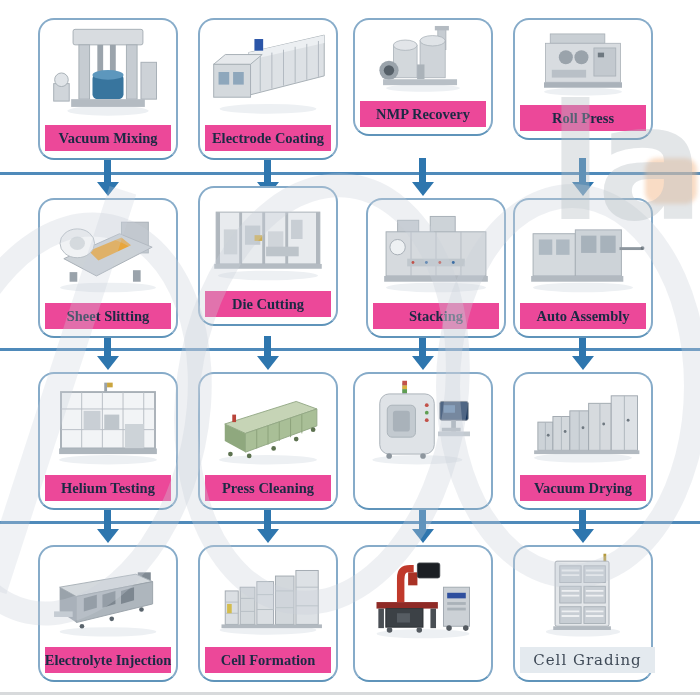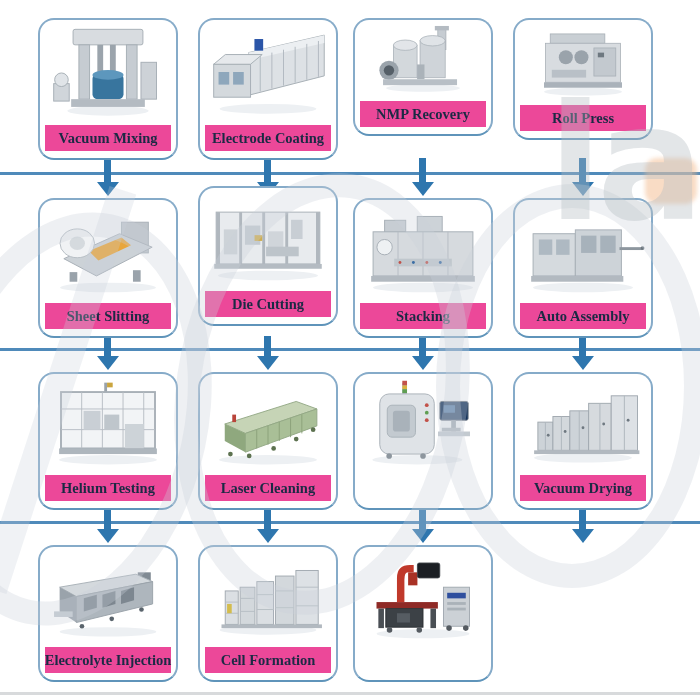--- a/index.html
+++ b/index.html
@@ -172,21 +172,21 @@
         <rect x="66" y="42" width="16" height="24" fill="#d0d5da"></rect>
         <rect x="52" y="46" width="8" height="6" fill="#cfae52"></rect>
         <rect x="90" y="30" width="12" height="20" fill="#c8ced4"></rect>
         <rect x="64" y="58" width="34" height="10" fill="#bdc4ca"></rect>
         <rect x="10" y="76" width="112" height="5" fill="#b4bbc2"></rect>
       </svg>
     </div>
     <div class="plabel">Die Cutting</div>
   </div>
 
-  <div class="card" style="left:353px;top:198px;height:140px">
+  <div class="card" style="left:366px;top:198px;height:140px">
     <div class="machine">
       <svg viewBox="0 0 132 100">
         <ellipse cx="66" cy="88" rx="52" ry="5" fill="#edf0f3"></ellipse>
         <rect x="26" y="18" width="22" height="14" fill="#c7cdd3" stroke="#a7afb6"></rect>
         <rect x="60" y="14" width="26" height="18" fill="#cdd3d8" stroke="#a7afb6"></rect>
         <rect x="14" y="30" width="104" height="46" fill="#d6dade" stroke="#a7afb6"></rect>
         <path d="M40,30 L40,76 M66,30 L66,76 M92,30 L92,76" stroke="#b6bdc3" fill="none"></path>
         <circle cx="26" cy="46" r="8" fill="#eef1f3" stroke="#a7afb6"></circle>
         <rect x="36" y="58" width="60" height="8" fill="#c0c7cd"></rect>
         <circle cx="42" cy="62" r="1.5" fill="#c0524a"></circle>
@@ -244,21 +244,21 @@
         <polygon points="20,50 42,60 42,80 20,68" fill="#8fa87e"></polygon>
         <path d="M54,56 L54,76 M66,52 L66,72 M78,48 L78,68 M90,44 L90,64 M102,40 L102,60" stroke="#8ba17a" fill="none"></path>
         <rect x="28" y="40" width="4" height="8" fill="#b9443a"></rect>
         <circle cx="26" cy="82" r="2.5" fill="#5d7250"></circle>
         <circle cx="46" cy="84" r="2.5" fill="#5d7250"></circle>
         <circle cx="72" cy="76" r="2.5" fill="#5d7250"></circle>
         <circle cx="96" cy="66" r="2.5" fill="#5d7250"></circle>
         <circle cx="114" cy="56" r="2.5" fill="#5d7250"></circle>
       </svg>
     </div>
-    <div class="plabel">Laser Cleaning</div>
+    <div class="plabel">Press Cleaning</div>
   </div>
 
   <div class="card" style="left:353px;top:372px;height:138px">
     <div class="machine">
       <svg viewBox="0 0 132 100">
         <ellipse cx="60" cy="88" rx="48" ry="5" fill="#edf0f3"></ellipse>
         <rect x="44" y="6" width="5" height="14" fill="#b0b7be"></rect>
         <rect x="44" y="4" width="5" height="5" fill="#c2524a"></rect>
         <rect x="44" y="9" width="5" height="4" fill="#d9b23f"></rect>
         <rect x="44" y="13" width="5" height="4" fill="#5f9e52"></rect>
@@ -354,20 +354,38 @@
         <rect x="92" y="56" width="20" height="3" fill="#aab2b9"></rect>
         <rect x="92" y="62" width="20" height="3" fill="#aab2b9"></rect>
         <circle cx="30" cy="86" r="3" fill="#555b61"></circle>
         <circle cx="62" cy="86" r="3" fill="#555b61"></circle>
         <circle cx="94" cy="84" r="3" fill="#555b61"></circle>
         <circle cx="112" cy="84" r="3" fill="#555b61"></circle>
       </svg>
     </div>
   </div>
 
+  <div class="card" style="left:513px;top:545px;height:137px">
+    <div class="machine">
+      <svg viewBox="0 0 132 100">
+        <ellipse cx="66" cy="88" rx="40" ry="5" fill="#edf0f3"></ellipse>
+        <rect x="88" y="4" width="3" height="10" fill="#b59a3c"></rect>
+        <rect x="36" y="12" width="58" height="70" rx="2" fill="#e4e7ea" stroke="#a0a8af"></rect>
+        <rect x="41" y="17" width="23" height="18" fill="#c8ced4" stroke="#a9b1b8"></rect>
+        <rect x="67" y="17" width="23" height="18" fill="#c8ced4" stroke="#a9b1b8"></rect>
+        <rect x="41" y="39" width="23" height="18" fill="#c8ced4" stroke="#a9b1b8"></rect>
+        <rect x="67" y="39" width="23" height="18" fill="#c8ced4" stroke="#a9b1b8"></rect>
+        <rect x="41" y="61" width="23" height="18" fill="#c8ced4" stroke="#a9b1b8"></rect>
+        <rect x="67" y="61" width="23" height="18" fill="#c8ced4" stroke="#a9b1b8"></rect>
+        <path d="M43,22 L62,22 M43,27 L62,27 M69,22 L88,22 M69,27 L88,27 M43,44 L62,44 M43,49 L62,49 M69,44 L88,44 M69,49 L88,49 M43,66 L62,66 M43,71 L62,71 M69,66 L88,66 M69,71 L88,71" stroke="#eef0f2" stroke-width="2" fill="none"></path>
+        <rect x="34" y="82" width="62" height="4" fill="#b2b9c0"></rect>
+      </svg>
+    </div>
+    <div class="plabel alt">Cell Grading</div>
+  </div>
 
   <div class="wm wm-band" style="left:44px;top:180px;width:28px;height:420px;transform:rotate(18deg)"></div>
   <div class="wm wm-o" style="left:-70px;top:210px;width:230px;height:370px;transform:rotate(12deg)"></div>
   <div class="wm wm-o" style="left:176px;top:172px;width:244px;height:396px;transform:rotate(8deg)"></div>
   <div class="wm wm-o" style="left:436px;top:184px;width:224px;height:356px"></div>
   <div class="wm wm-orange" style="left:645px;top:158px;width:52px;height:46px"></div>
   <div class="wm wm-lab" style="left:548px;top:84px">lab</div>
 
 </div>
 

